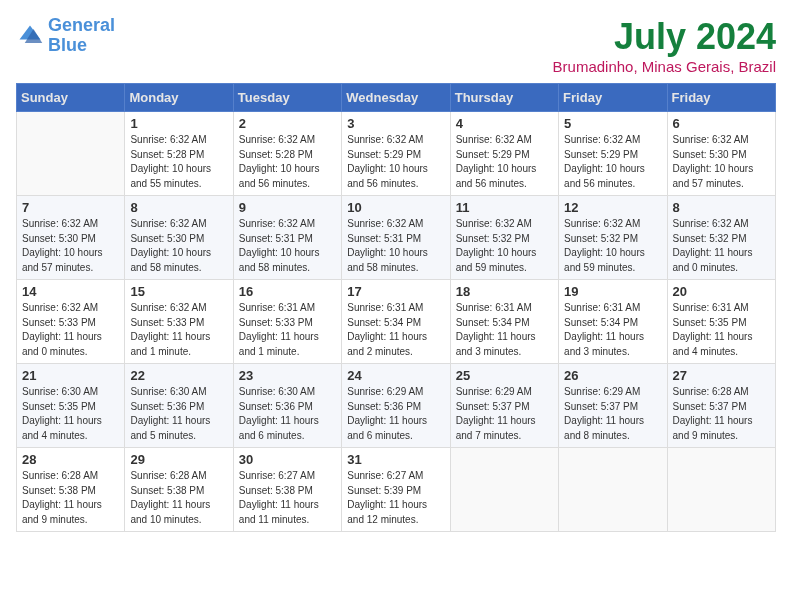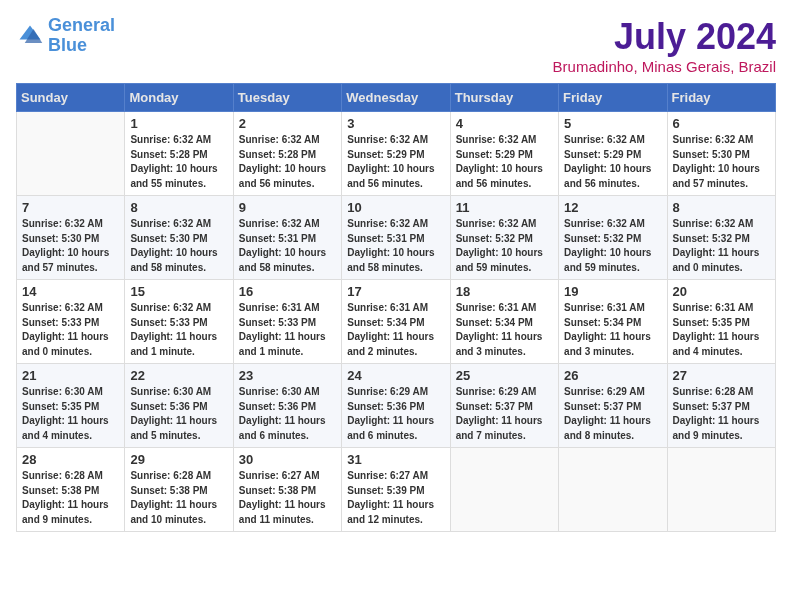--- a/index.html
+++ b/index.html
@@ -33,21 +33,21 @@
     .logo-icon {
       width: 28px;
       height: 28px;
     }
     .title-block {
       text-align: right;
     }
     .month-title {
       font-size: 36px;
       font-weight: bold;
-      color: #4c1d95;
+      color: #15803d;
     }
     .location {
       font-size: 15px;
       color: #be185d;
     }
     table {
       width: 100%;
       border-collapse: collapse;
       border: 1px solid #ccc;
     }
@@ -76,21 +76,20 @@
     .day-num {
       font-size: 13px;
       font-weight: bold;
       display: block;
       margin-bottom: 2px;
     }
     .day-info {
       font-size: 10px;
       line-height: 1.45;
       color: #333;
-      font-weight: bold;
     }
     td.empty {
       background: #f9f9f9;
     }
   </style>
 </head>
 <body>
 
 <div class="header">
   <div class="logo">

